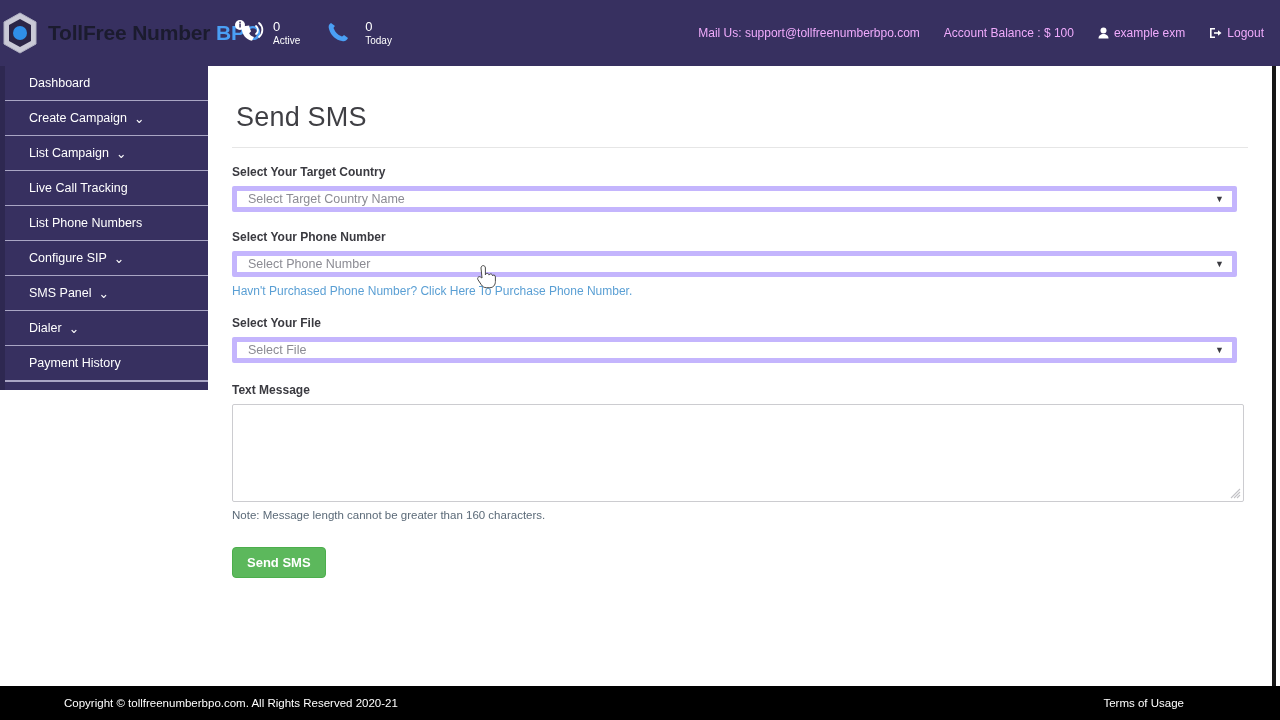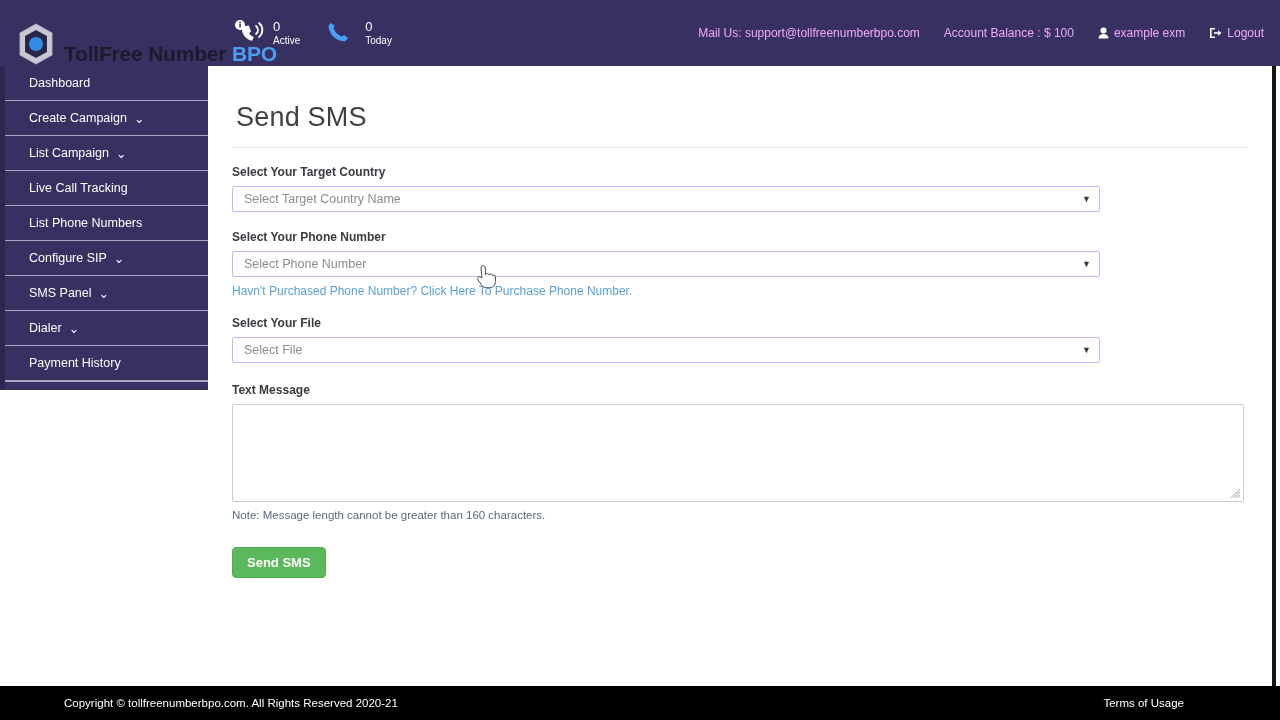--- a/index.html
+++ b/index.html
@@ -31,22 +31,22 @@
     width: 1280px; height: 66px;
     background: #373060;
     display: flex;
     align-items: center;
   }
 
   .brand {
     width: 208px;
     height: 66px;
     display: flex;
-    align-items: flex-end;
-    padding-left: 16px;
+    align-items: center;
+    padding-left: 0;
     flex: 0 0 208px;
   }
 
   .brand-hex {
     position: relative;
     width: 40px; height: 44px;
     flex: 0 0 40px;
     margin-right: 8px;
   }
 
@@ -177,24 +177,24 @@
   .field-label {
     font-size: 12px;
     font-weight: bold;
     color: #3a3a40;
     margin-bottom: 7px;
     display: block;
   }
 
   .select-box {
     position: relative;
-    width: 868px;
+    width: 1005px;
     height: 26px;
     background: #fff;
-    border: 1px solid #c4b5fd;
+    border: 5px solid #c4b5fd;
     border-radius: 2px;
     display: flex;
     align-items: center;
     padding: 0 24px 0 11px;
     font-size: 12.5px;
     color: #8b8b93;
     cursor: pointer;
   }
 
   .select-arrow {

